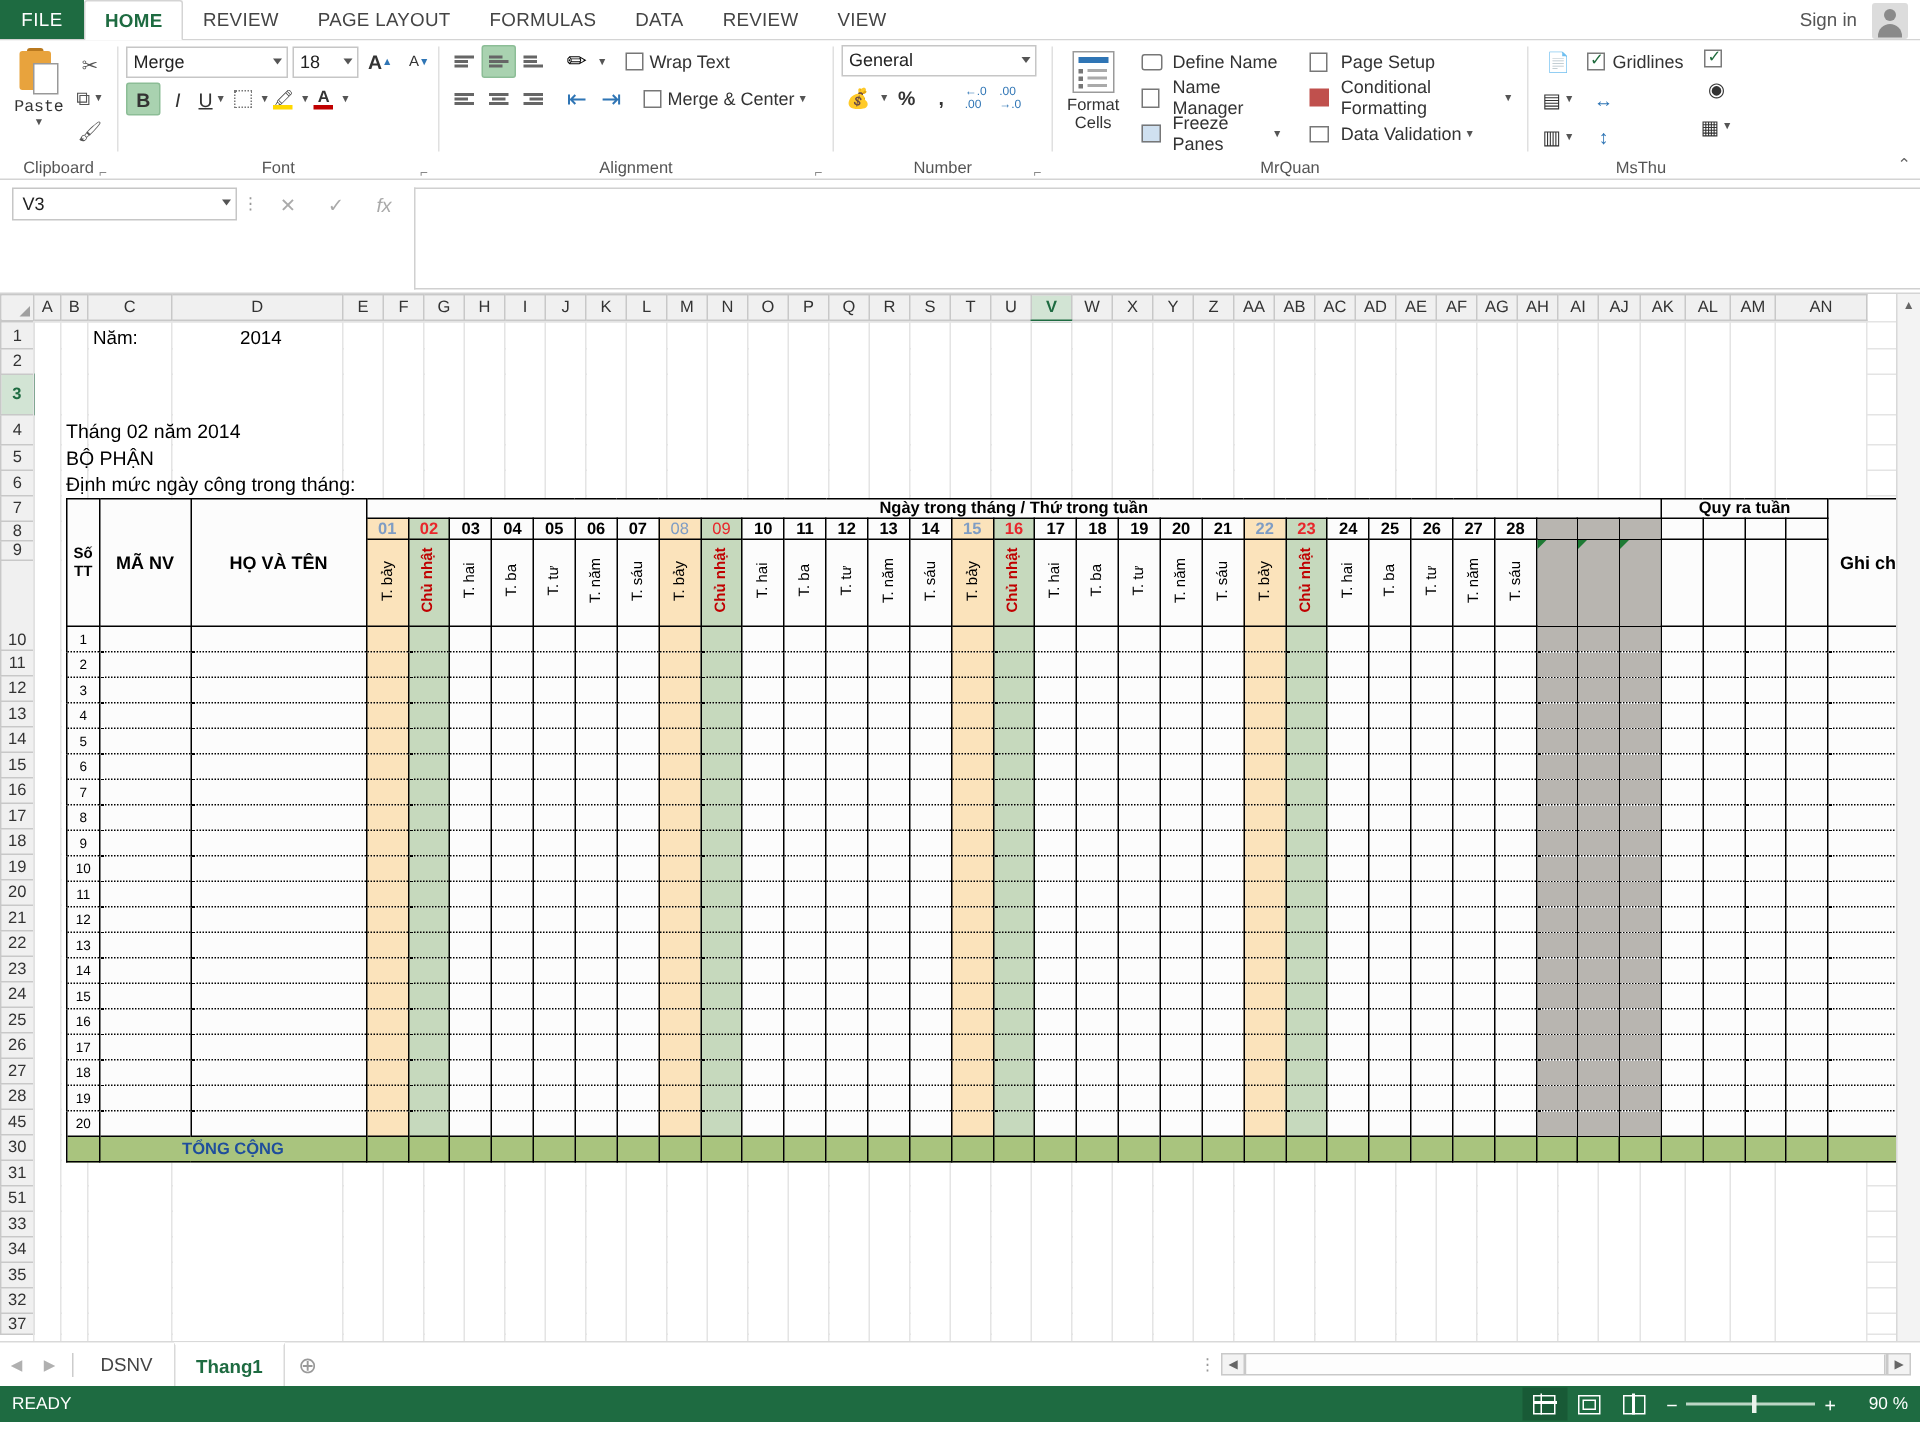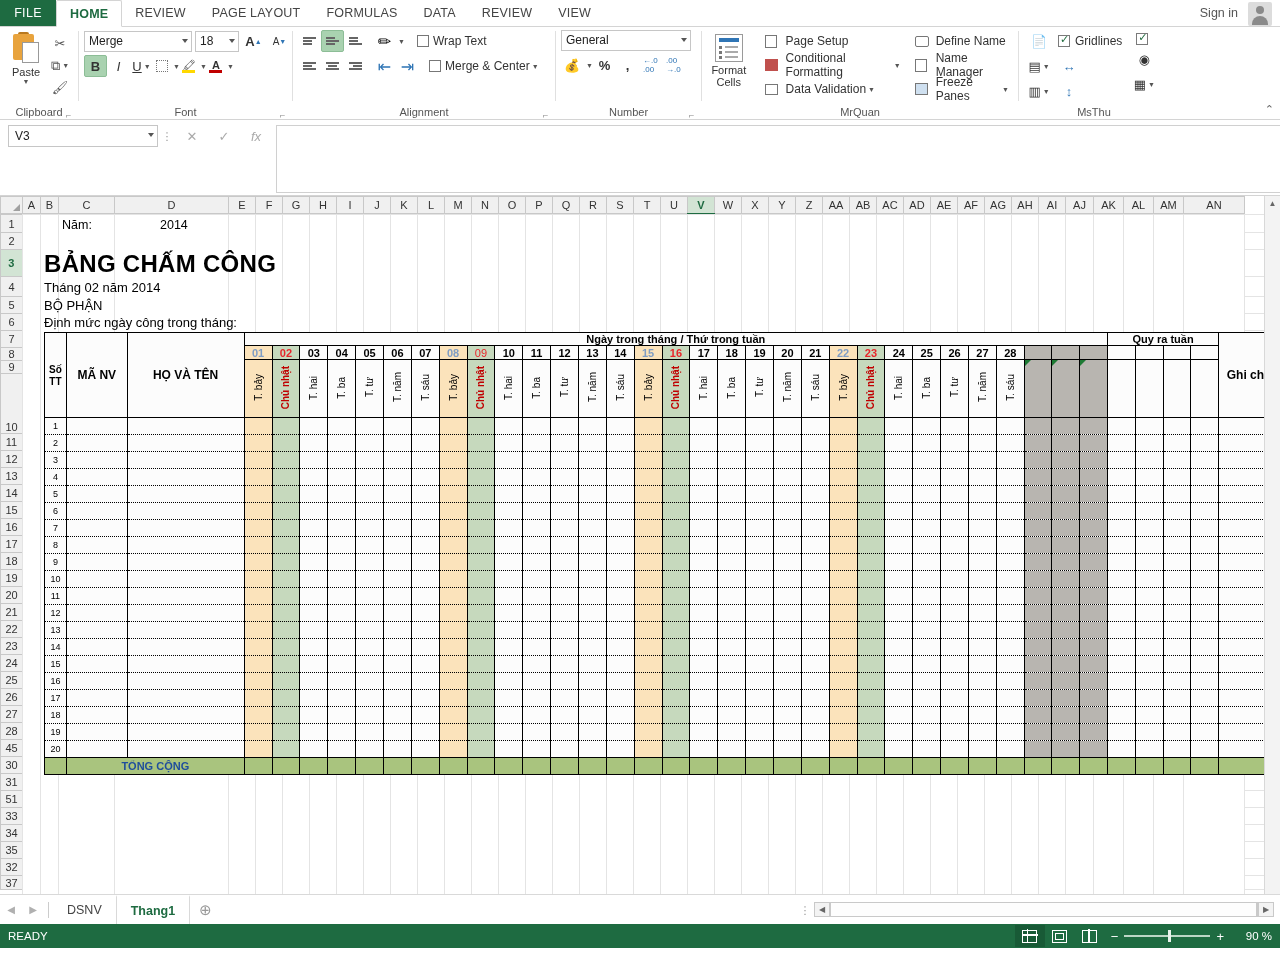--- a/index.html
+++ b/index.html
@@ -55,21 +55,21 @@
     line-height: 15px; position: relative;
   }
   .grp-sep { width: 1px; background: #e0e0e0; margin: 4px 0 18px; }
   .dlg {
     position: absolute; right: 2px; bottom: 0px; width: 10px; height: 10px;
     font-size: 9px; color: #888;
   }
   .caret { font-size: 7px; color: #555; margin-left: 2px; }
 
   
-  .clip-paste { width: 46px; display: flex; flex-direction: column; align-items: center; padding-top: 2px; }
+  .clip-paste { width: 46px; display: flex; flex-direction: column; align-items: center; padding-top: 2px; font-family: Liberation Mono, monospace; }
   .paste-ico { width: 30px; height: 34px; position: relative; }
   .paste-ico .board { position: absolute; left: 2px; top: 2px; width: 21px; height: 26px; background: #e8a33d; border-radius: 2px; }
   .paste-ico .clipt { position: absolute; left: 7px; top: 0px; width: 11px; height: 6px; background: #b9791f; border-radius: 2px; }
   .paste-ico .sheet { position: absolute; left: 11px; top: 10px; width: 17px; height: 21px; background: #fff; border: 1px solid #999; }
   .clip-lbl { font-size: 11px; color: #333; margin-top: 0px; }
   .clip-right { display: flex; flex-direction: column; gap: 1px; padding-top: 3px; }
   .mini { width: 26px; height: 21px; display: flex; align-items: center; justify-content: center; font-size: 13px; color: #555; }
 
   
   .fontname { width: 108px; height: 21px; border: 1px solid #c6c6c6; background: #fff; font-size: 12px; padding: 0 16px 0 4px; line-height: 19px; position: relative; color: #222; }
@@ -360,60 +360,60 @@
           <div class="dt" style="top:11px"></div>
             <div class="ln" style="top:11px"></div>
           <div class="dt" style="top:16px"></div>
             <div class="ln" style="top:16px"></div>
           <div class="dt" style="top:21px"></div>
             <div class="ln" style="top:21px"></div>
         </div>
         <span>Format</span>
         <span>Cells</span>
       </div>
+      <div style="display:flex;flex-direction:column;gap:2px;margin-left:6px">
+        <div class="txtbtn">
+          <span class="ico16">
+              <span style="display:block;width:14px;height:11px;border:1px solid #777;border-radius:2px;margin-top:3px"></span>
+            </span>
+          <span>Define Name</span>
+        </div>
+        <div class="txtbtn">
+          <span class="ico16">
+              <span style="display:block;width:12px;height:13px;border:1px solid #777;margin-top:2px"></span>
+            </span>
+          <span>Name Manager</span>
+        </div>
+        <div class="txtbtn">
+          <span class="ico16">
+              <span style="display:block;width:13px;height:12px;border:1px solid #777;background:#cfe0f0;margin-top:2px"></span>
+            </span>
+          <span>Freeze Panes</span>
+          <span class="caret">▼</span>
+        </div>
+      </div>
       <div style="display:flex;flex-direction:column;gap:2px;margin-left:10px">
         <div class="txtbtn">
           <span class="ico16">
               <span style="display:block;width:12px;height:13px;border:1px solid #777;margin-top:2px"></span>
             </span>
           <span>Page Setup</span>
         </div>
         <div class="txtbtn">
           <span class="ico16">
               <span style="display:block;width:13px;height:12px;background:#c0504d;margin-top:2px"></span>
             </span>
           <span>Conditional Formatting</span>
           <span class="caret">▼</span>
         </div>
         <div class="txtbtn">
           <span class="ico16">
               <span style="display:block;width:13px;height:11px;border:1px solid #777;margin-top:3px"></span>
             </span>
           <span>Data Validation</span>
-          <span class="caret">▼</span>
-        </div>
-      </div>
-      <div style="display:flex;flex-direction:column;gap:2px;margin-left:6px">
-        <div class="txtbtn">
-          <span class="ico16">
-              <span style="display:block;width:14px;height:11px;border:1px solid #777;border-radius:2px;margin-top:3px"></span>
-            </span>
-          <span>Define Name</span>
-        </div>
-        <div class="txtbtn">
-          <span class="ico16">
-              <span style="display:block;width:12px;height:13px;border:1px solid #777;margin-top:2px"></span>
-            </span>
-          <span>Name Manager</span>
-        </div>
-        <div class="txtbtn">
-          <span class="ico16">
-              <span style="display:block;width:13px;height:12px;border:1px solid #777;background:#cfe0f0;margin-top:2px"></span>
-            </span>
-          <span>Freeze Panes</span>
           <span class="caret">▼</span>
         </div>
       </div>
     </div>
     <div class="grp-label" style="width:100%">MrQuan</div>
   </div>
   <div class="grp-sep"></div>
 
   <div class="grp" style="width:150px">
     <div class="grp-body">
@@ -698,21 +698,20 @@
           <td class="cell" style="width:30px"></td>
       <td class="cell" style="width:30px"></td>
           <td class="cell" style="width:30px"></td>
           <td class="cell" style="width:61px"></td>
     </tr>
   </tbody>
     </table>
 
   <div class="ovl" style="left:62px;top:22px;font-size:12.5px">Năm:</div>
   <div class="ovl" style="left:160px;top:22px;font-size:12.5px">2014</div>
-  <div class="ovl" style="left:44px;top:54px;font-size:24px;font-weight:bold;letter-spacing:.3px">BẢNG CHẤM CÔNG</div>
   <div class="ovl" style="left:44px;top:84px;font-size:13px">Tháng 02 năm 2014</div>
   <div class="ovl" style="left:44px;top:102px;font-size:13px">BỘ PHẬN</div>
   <div class="ovl" style="left:44px;top:119px;font-size:13px">Định mức ngày công trong tháng:</div>
 
   <div class="ovl selbox" style="left:688px;top:251px;width:31px;height:29px"></div>
 
   <div class="ovl" style="left:44px;top:136px">
     <table class="tbl" id="ts">
         <tbody>
           <tr style="height:13px">
@@ -724,21 +723,21 @@
             <td rowspan="3" style="width:61px"><b style="font-size:12px">Ghi chú</b></td>
           </tr>
           <tr style="height:14px">
             <td class="sat" style="width:28px"><span class="satnum" style="font-size:11px;font-weight:bold">01</span></td>
             <td class="sun" style="width:28px"><span class="sunnum" style="font-size:11px;font-weight:bold">02</span></td>
             <td class="" style="width:28px"><span class="" style="font-size:11px;font-weight:bold">03</span></td>
             <td class="" style="width:28px"><span class="" style="font-size:11px;font-weight:bold">04</span></td>
             <td class="" style="width:28px"><span class="" style="font-size:11px;font-weight:bold">05</span></td>
             <td class="" style="width:28px"><span class="" style="font-size:11px;font-weight:bold">06</span></td>
             <td class="" style="width:28px"><span class="" style="font-size:11px;font-weight:bold">07</span></td>
-            <td class="sat" style="width:28px"><span class="satnum" style="font-size:11px;font-weight:bold">08</span></td>
+            <td class="sat" style="width:28px"><span class="satnum" style="font-size:11px;font-weight:normal">08</span></td>
             <td class="sun" style="width:28px"><span class="sunnum" style="font-size:11px;font-weight:normal">09</span></td>
             <td class="" style="width:28px"><span class="" style="font-size:11px;font-weight:bold">10</span></td>
             <td class="" style="width:28px"><span class="" style="font-size:11px;font-weight:bold">11</span></td>
             <td class="" style="width:28px"><span class="" style="font-size:11px;font-weight:bold">12</span></td>
             <td class="" style="width:28px"><span class="" style="font-size:11px;font-weight:bold">13</span></td>
             <td class="" style="width:28px"><span class="" style="font-size:11px;font-weight:bold">14</span></td>
             <td class="sat" style="width:28px"><span class="satnum" style="font-size:11px;font-weight:bold">15</span></td>
             <td class="sun" style="width:28px"><span class="sunnum" style="font-size:11px;font-weight:bold">16</span></td>
             <td class="" style="width:28px"><span class="" style="font-size:11px;font-weight:bold">17</span></td>
             <td class="" style="width:28px"><span class="" style="font-size:11px;font-weight:bold">18</span></td>

